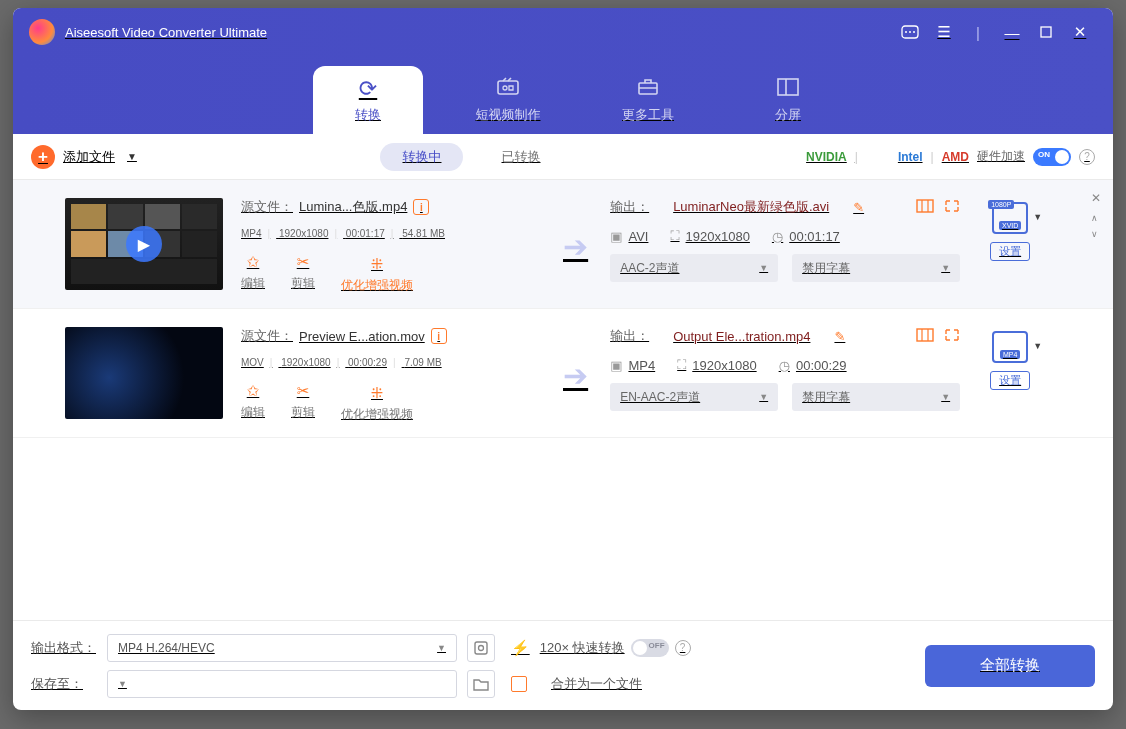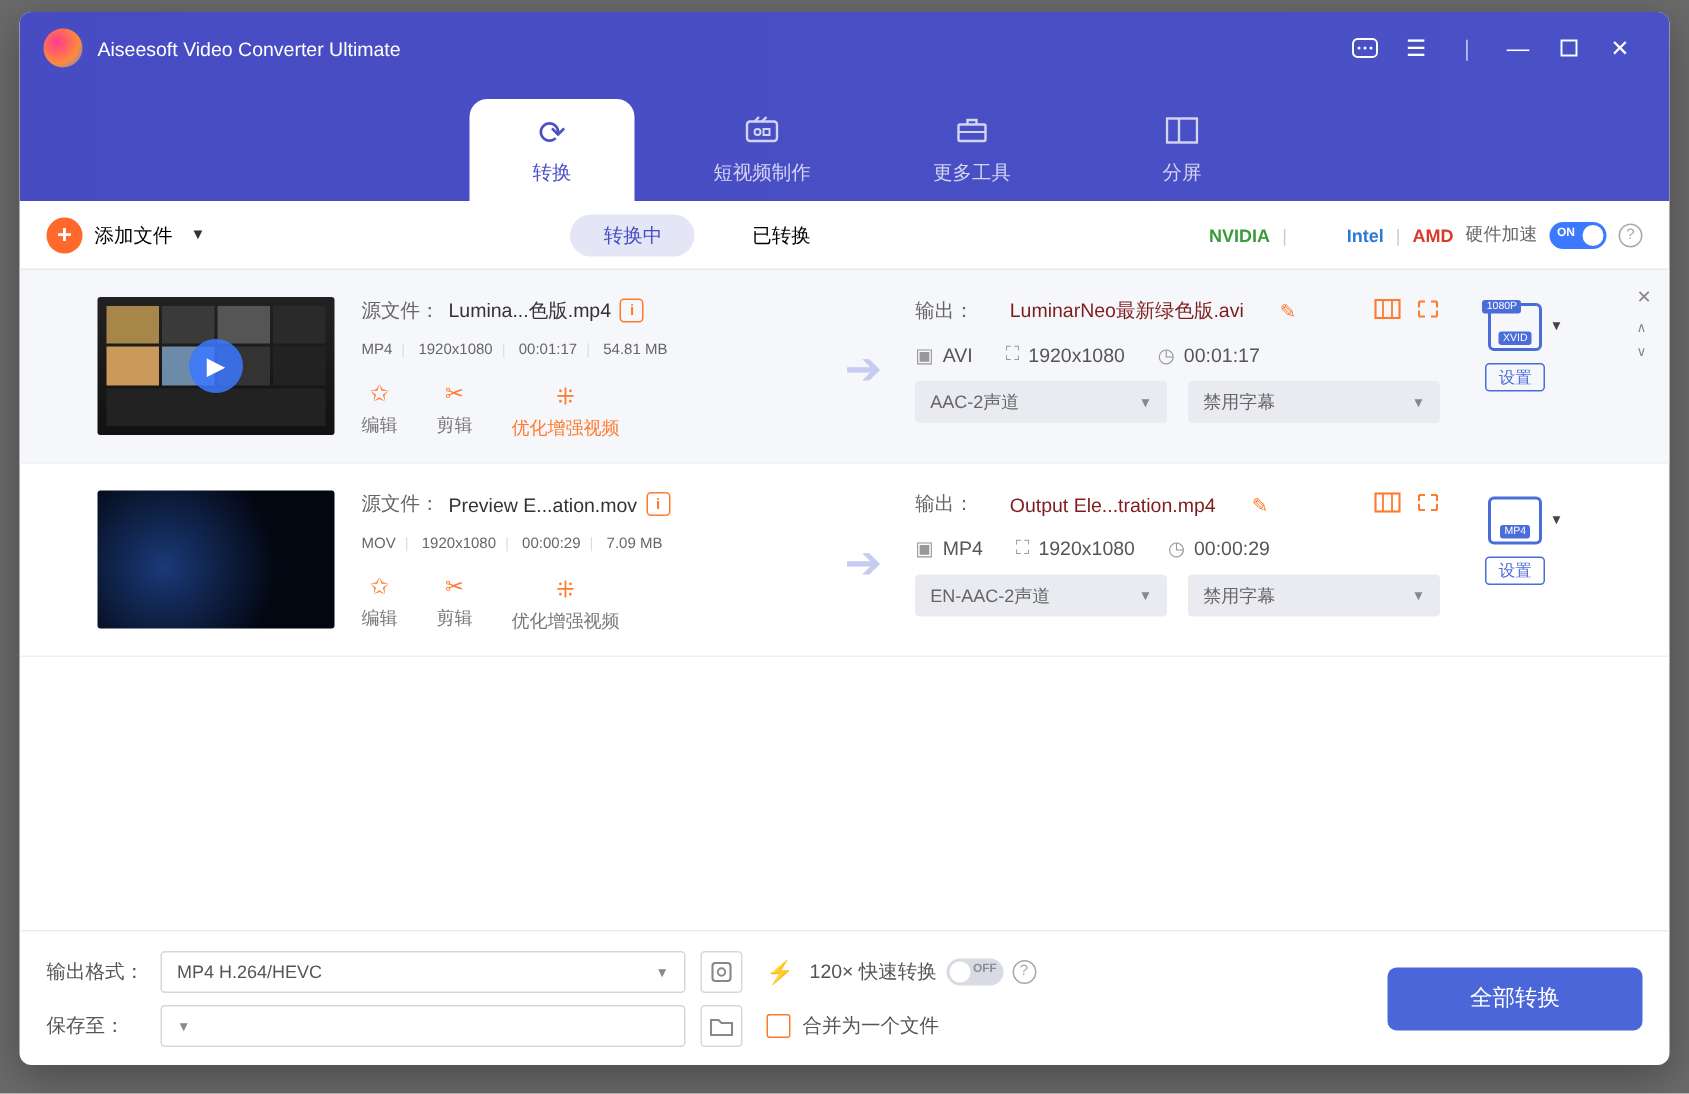--- a/index.html
+++ b/index.html
@@ -1,32 +1,32 @@
 <!DOCTYPE html>
 <html><head>
 <meta charset="utf-8">
 <style>
 * { box-sizing: border-box; margin: 0; padding: 0; font-family: "Microsoft YaHei", "Segoe UI", sans-serif; }
 body { width: 1126px; height: 729px; overflow: hidden; background: #6a6a6a; }
-.window { width: 1100px; height: 702px; margin: 8px auto; background: #fff; border-radius: 8px; box-shadow: 0 8px 28px rgba(0,0,0,.3); overflow: hidden; display: flex; flex-direction: column; }
+.window { width: 1100px; height: 702px; margin: 8px auto; background: #fff; border-radius: 8px; box-shadow: 0 8px 28px rgba(0,0,0,.3); overflow: hidden; display: flex; flex-direction: column; text-decoration: underline; }
 .titlebar { height: 48px; background: linear-gradient(90deg, #474cc3 0%, #4a50c6 100%); display: flex; align-items: center; padding: 0 16px; color: #fff; font-size: 13px; }
 .titlebar .logo { width: 26px; height: 26px; border-radius: 50%; background: radial-gradient(circle at 35% 35%, #ff3c8a 0%, #ff8a3c 60%, #3c8aff 100%); margin-right: 10px; display:flex; align-items:center; justify-content:center; }
 .titlebar .title { flex: 0 0 auto; }
 .titlebar .spacer { flex: 1; }
 .titlebar .winbtn { width: 34px; height: 28px; display: inline-flex; align-items: center; justify-content: center; color: #fff; font-size: 15px; cursor: pointer; }
 .navbar { height: 78px; background: linear-gradient(90deg, #474cc3 0%, #4a50c6 100%); display: flex; align-items: flex-end; padding: 0 40px 0 300px; gap: 30px; }
 .navtab { width: 110px; display: flex; flex-direction: column; align-items: center; color: #d3d5f2; font-size: 13px; padding: 12px 0 10px; cursor: pointer; gap:6px; }
 .navtab.active { background: #fff; color: #4a50c6; border-radius: 12px 12px 0 0; }
 .navtab .icn { font-size: 22px; line-height: 1; }
 .toolbar { height: 46px; display: flex; align-items: center; padding: 0 18px; border-bottom: 1px solid #eaeaea; font-size: 13px; }
 .addbtn { display: flex; align-items: center; gap: 8px; cursor: pointer; }
 .addbtn .plus { width: 24px; height: 24px; border-radius: 50%; background: #ff6a2c; color: #fff; display: flex; align-items: center; justify-content: center; font-size: 17px; font-weight: bold; }
 .addbtn .caret { margin-left: 4px; font-size: 10px; color: #333; }
 .segwrap { flex: 1; display: flex; justify-content: center; gap: 16px; }
-.seg { padding: 5px 22px; border-radius: 14px; color: #000000; cursor: pointer; font-size: 13px; }
+.seg { padding: 5px 22px; border-radius: 14px; color: #737373; cursor: pointer; font-size: 13px; }
 .seg.active { background: #e4e6f5; color: #454bc6; }
 .hwaccel { display: flex; align-items: center; gap: 8px; font-size: 12px; color: #666; }
 .hwaccel .v { color: #3b9b3b; font-weight: 600; }
 .hwaccel .i { color: #2b7ad6; font-weight: 600; padding-left: 32px; }
 .hwaccel .a { color: #d63b2b; font-weight: 600; }
 .hwaccel .sep { color: #ccc; }
 .toggle { width: 38px; height: 18px; border-radius: 9px; position: relative; display: inline-block; }
 .toggle.on { background: #3b7aff; }
 .toggle.on::before { content: "ON"; position: absolute; left: 5px; top: 2px; font-size: 8px; color: #fff; font-weight:600; }
 .toggle.on::after { content: ""; position: absolute; right: 2px; top: 2px; width: 14px; height: 14px; border-radius: 50%; background: #fff; }
@@ -371,20 +371,20 @@
 
       <span>保存至：</span>
       <div class="fsel">
           <span class="tri">▼</span>
         </div>
       <div class="sqbtn">
           <svg width="16" height="14">
             <path d="M1 3 h5 l2 2 h7 v8 h-14 z" fill="none" stroke="#888" stroke-width="1.4"></path>
           </svg>
         </div>
-      <div style="display:flex;align-items:center;gap:2px">
+      <div style="display:flex;align-items:center;gap:18px">
         <span class="chk"></span>
         <span>合并为一个文件</span>
       </div>
     </div>
     <div class="bigbtn">全部转换</div>
   </div>
 </div>
 
 </body></html>

